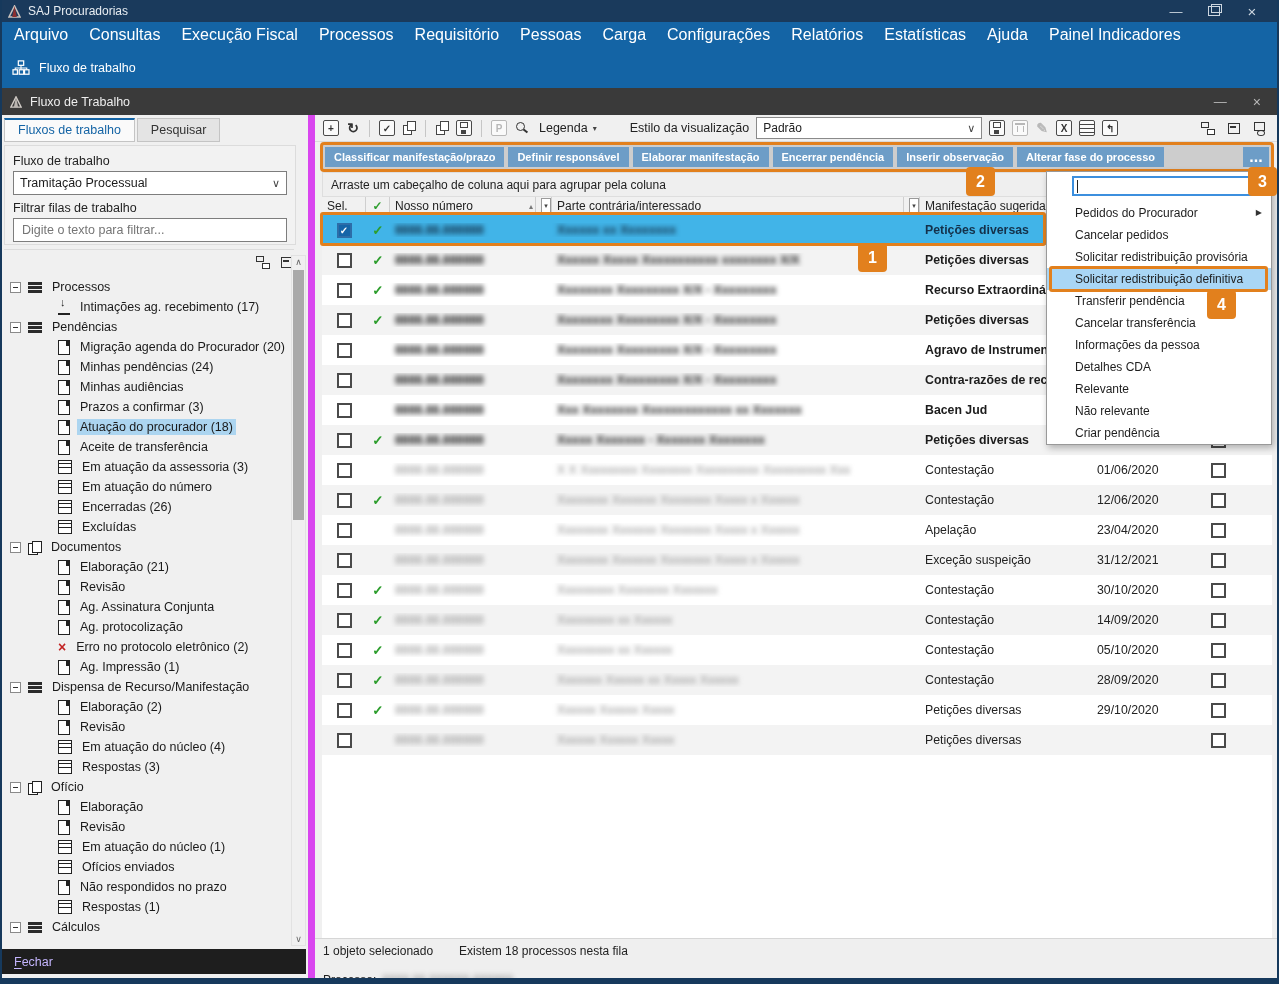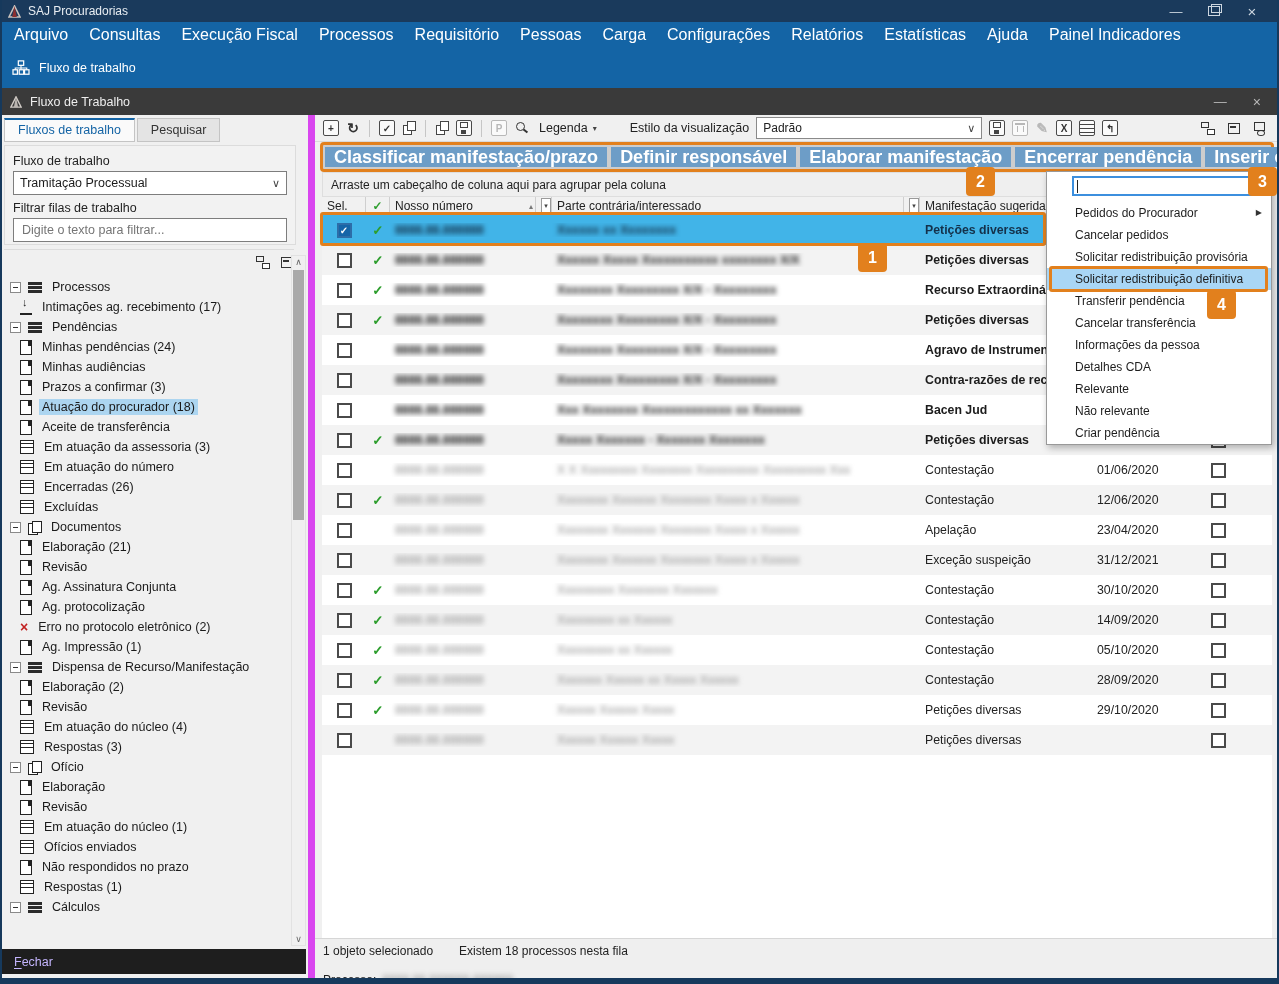--- a/index.html
+++ b/index.html
@@ -35,21 +35,21 @@
              background:#f2f2f2;padding:6px 8px;box-sizing:border-box;font-size:12.5px}
   .flabel{margin:2px 0 3px 0;color:#222}
   .fselect,.finput{height:22px;background:#fff;border:1px solid #7d7d7d;display:flex;align-items:center;
              padding:0 6px;font-size:12.5px;color:#1b1b1b;justify-content:space-between}
   .finput input{border:none;outline:none;width:100%;font:inherit;color:#333;background:transparent}
   .chev{color:#444;font-size:11px}
   #treetools{position:absolute;top:134px;right:14px;display:flex;gap:10px;border-top:1px solid #dcdcdc;
              left:4px;justify-content:flex-end;padding-top:5px}
   #tree{position:absolute;top:140px;left:2px;right:17px;bottom:32px;overflow:hidden;font-size:12.5px;padding-top:22px;box-sizing:border-box}
   .titem{height:20px;display:flex;align-items:center;gap:7px;padding-left:8px;white-space:nowrap;color:#1a1a1a}
-  .titem.child{padding-left:18px}
+  .titem.child{padding-left:56px}
   .titem .lbl{padding:1px 3px}
   .titem.sel .lbl{background:#acd5f0}
   .exp{width:9px;height:9px;border:1px solid #8a8a8a;background:#fff;position:relative;flex:none}
   .exp::after{content:"";position:absolute;left:2px;top:4px;width:5px;height:1px;background:#333}
   .i-stack{width:14px;height:11px;flex:none;background:repeating-linear-gradient(#2b2b2b 0 3px,transparent 3px 4px)}
   .i-docs{width:13px;height:13px;flex:none;position:relative}
   .i-docs::before{content:"";position:absolute;left:0;top:2px;width:8px;height:10px;border:1.2px solid #222;background:#fff}
   .i-docs::after{content:"";position:absolute;left:4px;top:0;width:8px;height:10px;border:1.2px solid #222;background:#fff}
   .i-page{width:10px;height:13px;flex:none;border:1.5px solid #222;background:#fff;position:relative}
   .i-page::after{content:"";position:absolute;right:0px;top:-1px;width:3px;height:6px;background:#222}
@@ -102,21 +102,21 @@
            display:flex;align-items:center;gap:7px;padding:0 8px;font-size:12.5px;color:#222;box-sizing:border-box}
   .sep{width:1px;height:17px;background:#c6c6c6;margin:0 2px}
   #legenda{display:flex;align-items:center;gap:5px;margin-left:4px}
   #estilo-label{margin-left:26px;white-space:nowrap}
   #estilo{width:212px;height:20px;background:#fff;border:1px solid #8a8a8a;display:flex;align-items:center;
           justify-content:space-between;padding:0 6px;font-size:12px}
   #fr-icons{margin-left:auto;display:flex;gap:12px;margin-right:4px}
 
   #actionrow{position:absolute;top:27px;left:5px;width:954px;height:30px;border:3px solid #e2801d;border-radius:4px;
              background:#cdcdcd;display:flex;gap:4px;padding:2px;box-sizing:border-box;z-index:5}
-  .abtn{background:#6d9dc7;color:#fff;font-weight:bold;font-size:18px;display:flex;align-items:center;
+  .abtn{background:#6d9dc7;color:#fff;font-weight:bold;font-size:11px;display:flex;align-items:center;
         padding:0 9px;white-space:nowrap;flex:none}
   .aspacer{flex:1;min-width:8px}
   .amore{background:#6d9dc7;color:#fff;font-weight:bold;width:26px;display:flex;align-items:center;justify-content:center;flex:none}
 
   #grouphint{position:absolute;top:57px;left:7px;width:950px;height:25px;background:#efefef;border:1px solid #dedede;
              display:flex;align-items:center;padding:0 8px;font-size:12px;color:#222;box-sizing:border-box}
   .tgrid{display:grid;grid-template-columns:44px 24px 146px 16px 352px 16px 172px 86px 80px 1fr;align-items:center}
   #gridhead{position:absolute;top:82px;left:7px;width:950px;height:18px;background:#f1f1f1;font-size:12px;color:#222}
   #gridhead .hc{height:18px;display:flex;align-items:center;border-right:1px solid #cfcfcf;padding-left:5px;box-sizing:border-box;overflow:hidden;white-space:nowrap}
   #gridhead .nb{border-right:none}
@@ -248,20 +248,24 @@
         <span class="lbl">Processos</span>
       </div>
       <div class="titem child">
         <span class="i-down"></span>
         <span class="lbl">Intimações ag. recebimento (17)</span>
       </div>
       <div class="titem">
         <span class="exp"></span>
         <span class="i-stack"></span>
         <span class="lbl">Pendências</span>
+      </div>
+      <div class="titem child">
+        <span class="i-page"></span>
+        <span class="lbl">Migração agenda do Procurador (20)</span>
       </div>
       <div class="titem child">
         <span class="i-page"></span>
         <span class="lbl">Minhas pendências (24)</span>
       </div>
       <div class="titem child">
         <span class="i-page"></span>
         <span class="lbl">Minhas audiências</span>
       </div>
       <div class="titem child">

